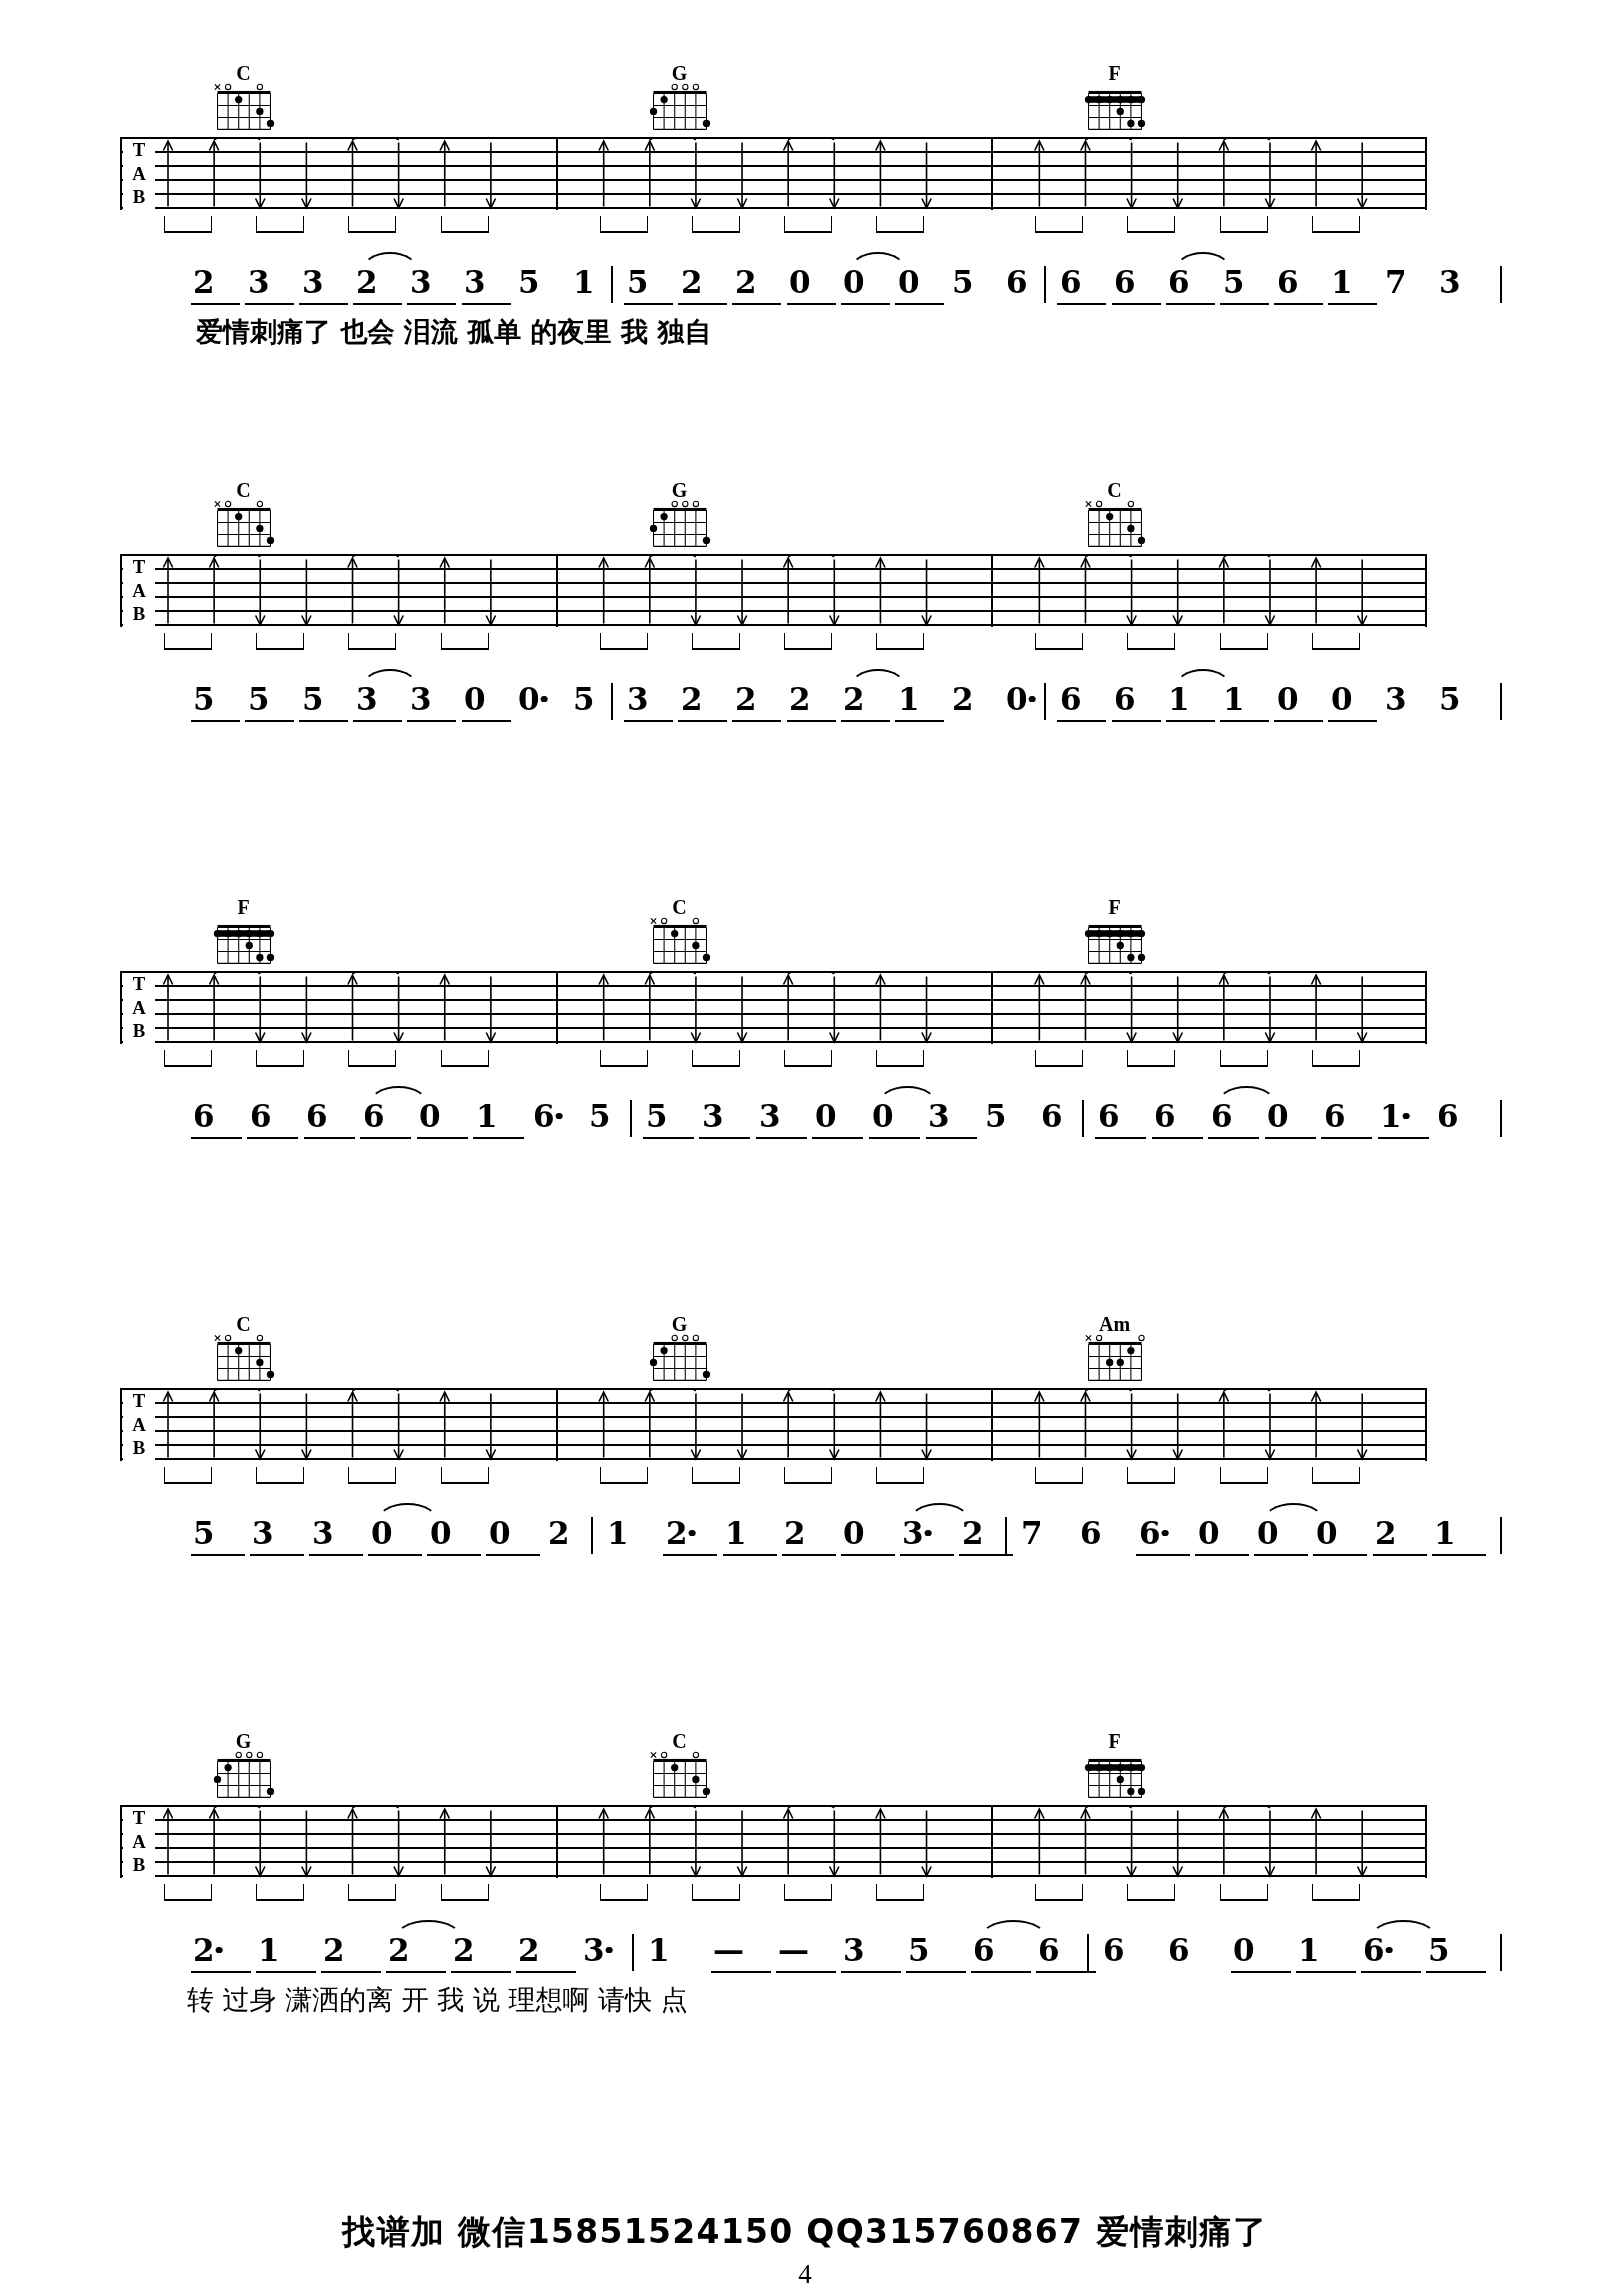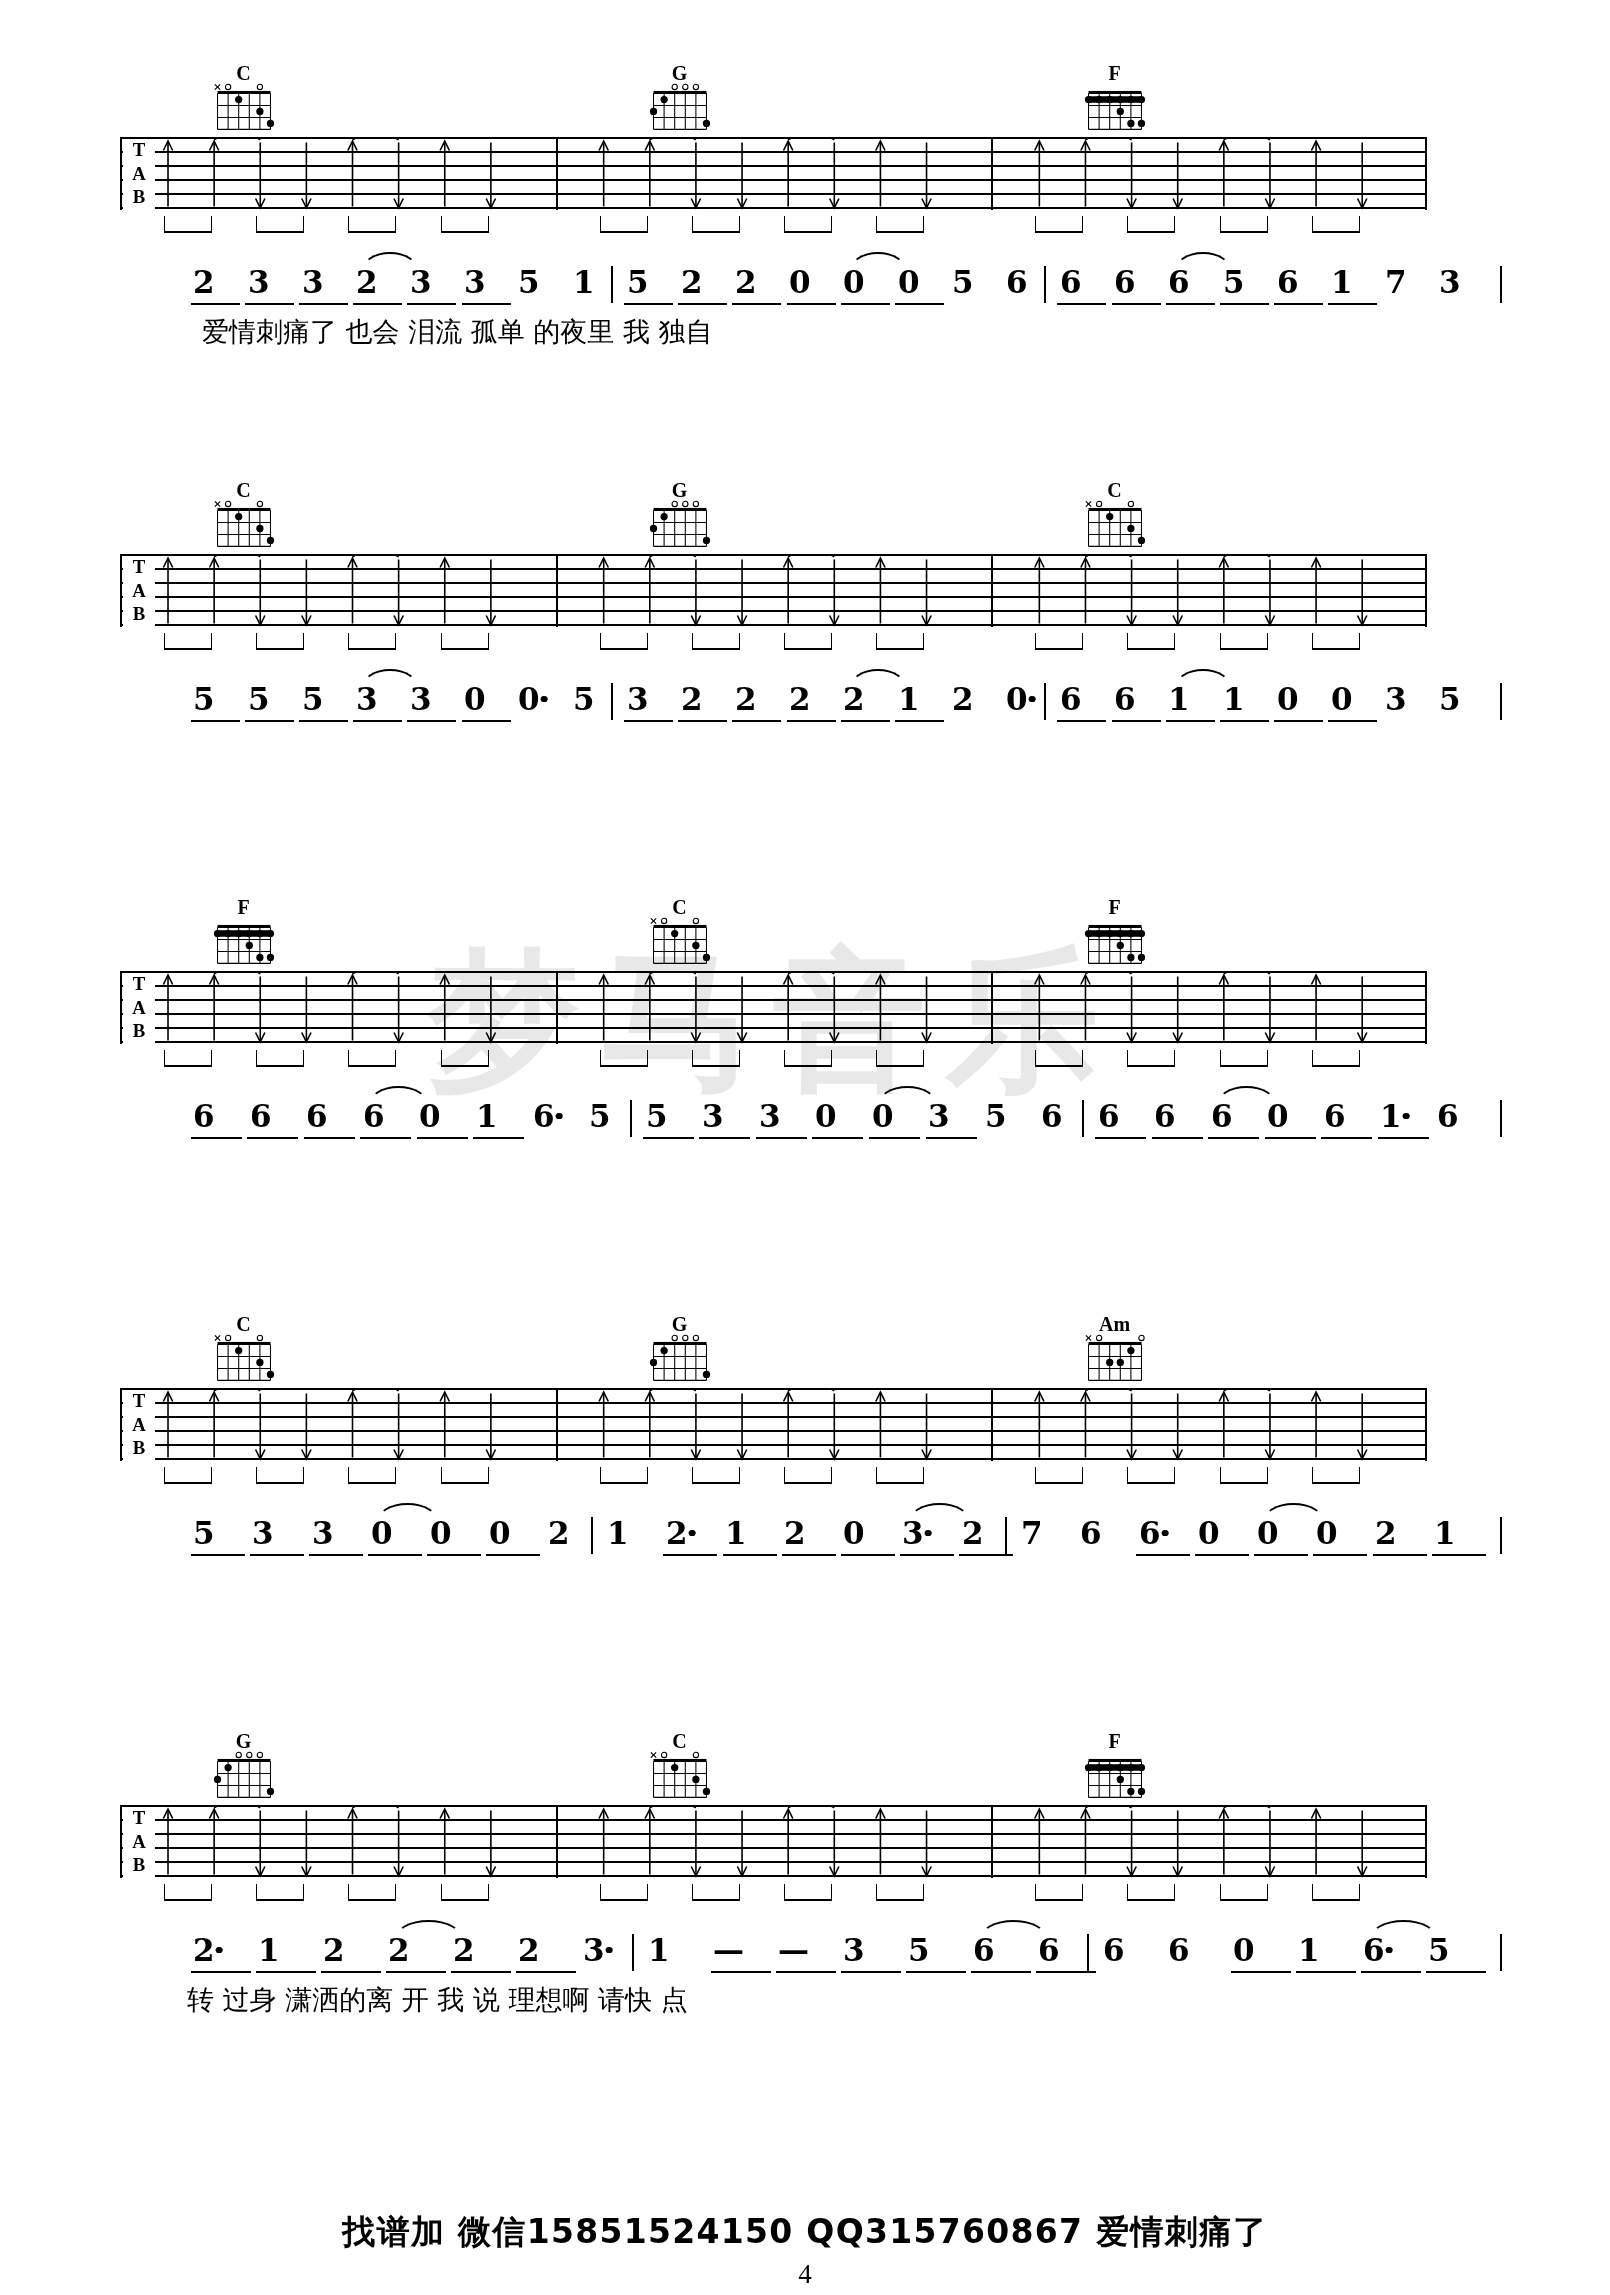--- a/index.html
+++ b/index.html
@@ -109,21 +109,20 @@
     position:absolute; left:0; bottom:5.3px; width:1610px; text-align:center;
     font-family:"Liberation Serif", serif;
     font-size:27px;
   }
 </style>
 </head>
 <body>
 
 <div class="page">
 
-  <div class="watermark">梦马音乐</div>
 
   <div class="systems" id="systems">
       <div class="system">
         <div class="chords">
           <div class="chord" style="left: 200px;">
             <div class="cname">C</div>
             <div class="chordbox">
               <svg width="64" height="49" viewBox="0 0 96 74">
                 <rect x="8" y="12" width="80" height="4" fill="#000"></rect>
                 <line x1="8" y1="16" x2="8" y2="70" stroke="#000" stroke-width="1.6"></line>
@@ -334,21 +333,21 @@
             <span class="num" style="left: 1439px; top: 5.3px;">3</span>
             <div class="vbar" style="left: 611px; top: 4px;"></div>
             <div class="vbar" style="left: 1044px; top: 4px;"></div>
             <div class="vbar" style="left: 1500px; top: 4px;"></div>
             <div class="tie" style="left: 361px; top: -9.3px; width: 54px;"></div>
             <div class="tie" style="left: 849px; top: -9.3px; width: 54px;"></div>
             <div class="tie" style="left: 1174px; top: -9.3px; width: 54px;"></div>
           </div>
         </div>
         <div class="lyrics">
-          <div class="ly" style="left: 202px;">爱情刺痛了  也会  泪流        孤单  的夜里  我 独自</div>
+          <div class="ly" style="left: 196px; font-weight: bold;">爱情刺痛了  也会  泪流        孤单  的夜里  我 独自</div>
         </div>
       </div>
       <div class="system">
         <div class="chords">
           <div class="chord" style="left: 200px;">
             <div class="cname">C</div>
             <div class="chordbox">
               <svg width="64" height="49" viewBox="0 0 96 74">
                 <rect x="8" y="12" width="80" height="4" fill="#000"></rect>
                 <line x1="8" y1="16" x2="8" y2="70" stroke="#000" stroke-width="1.6"></line>

